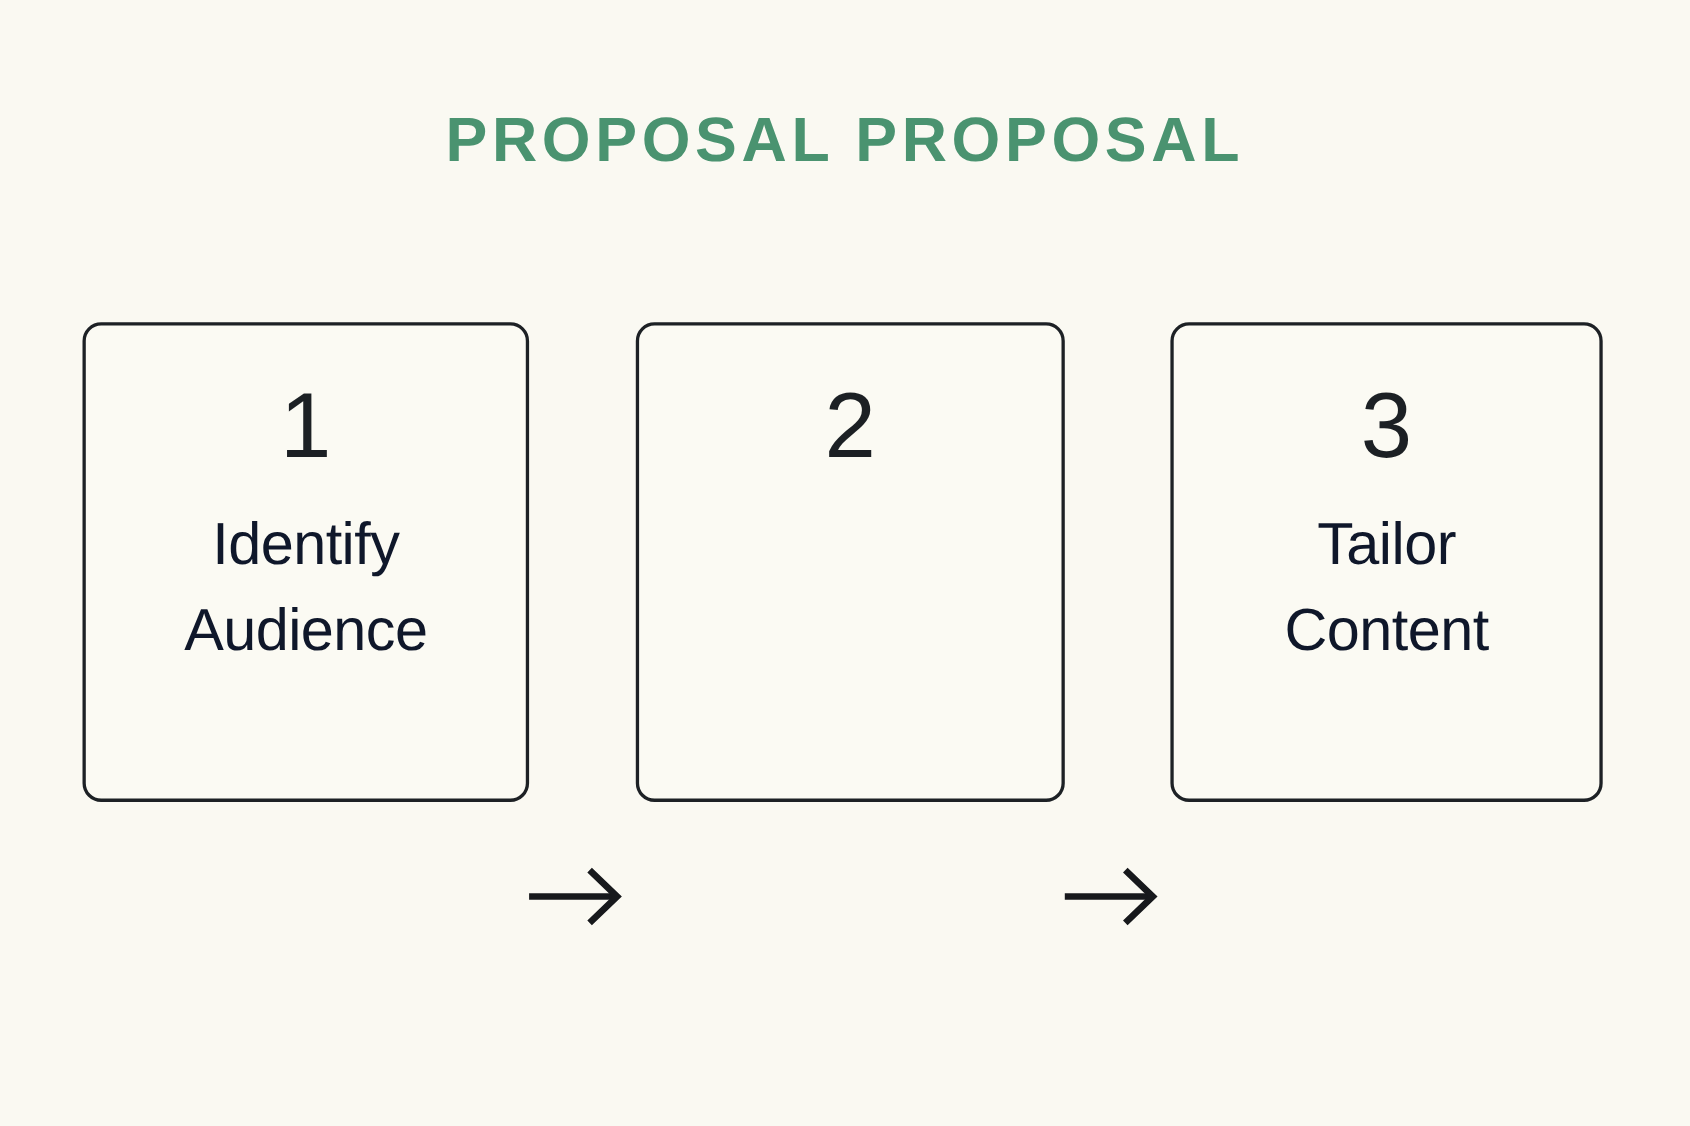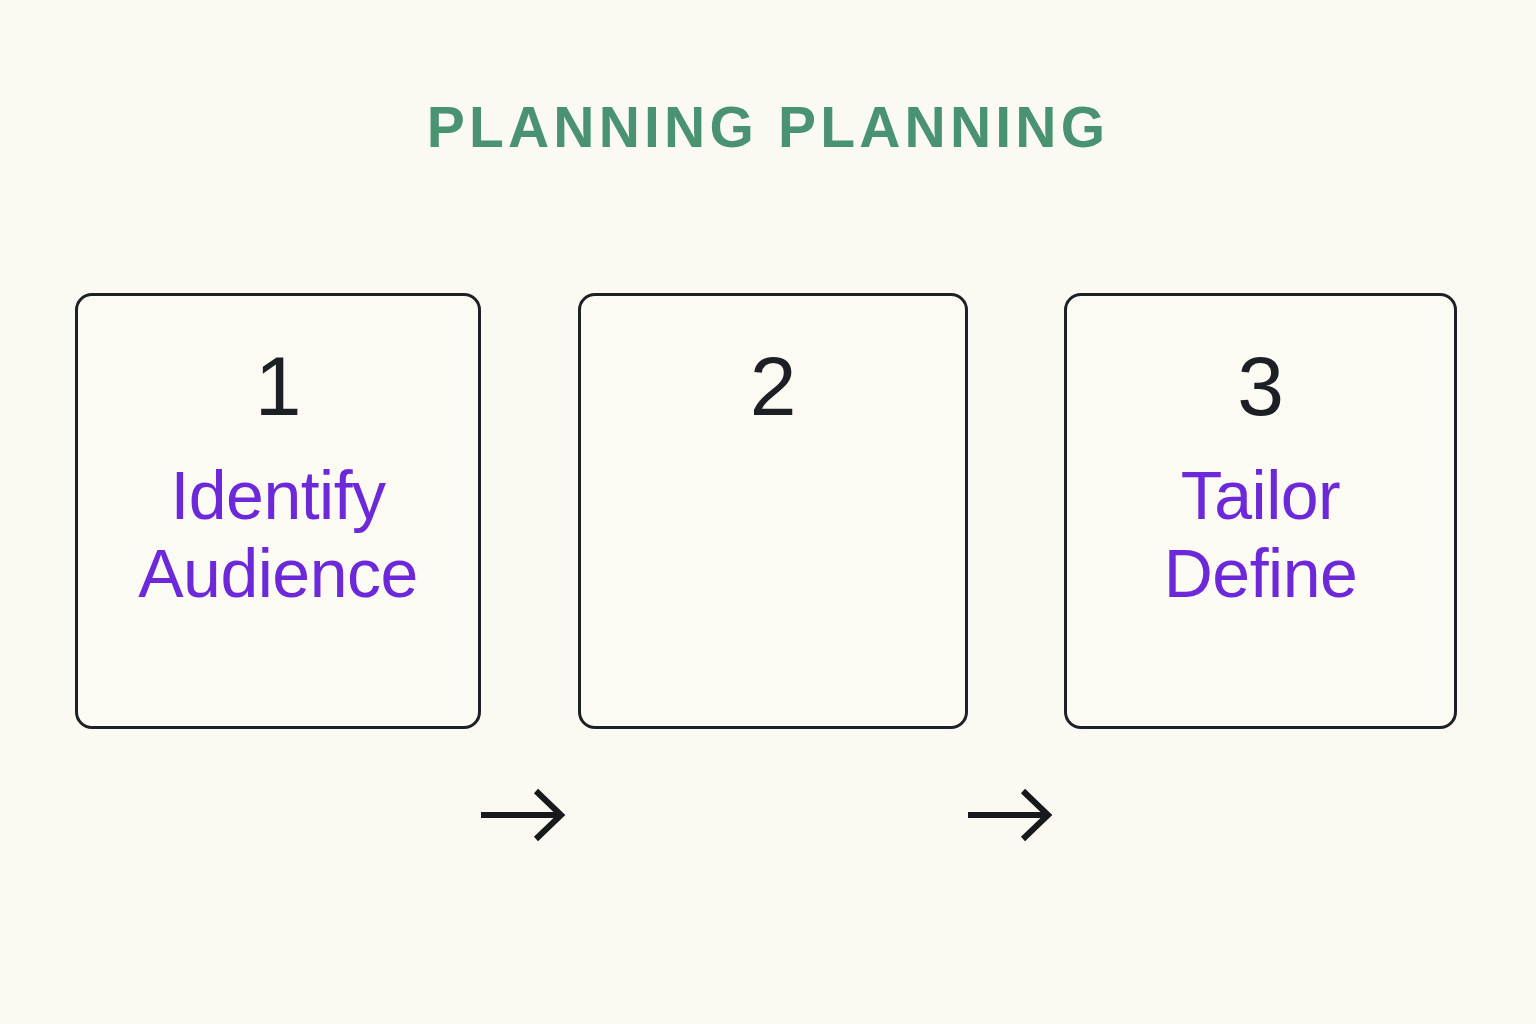--- a/index.html
+++ b/index.html
@@ -71,23 +71,23 @@
     font-weight: 300;
     color: #1c2024;
     line-height: 84px;
     letter-spacing: 0px;
     user-select: none;
   }
 
   .step-label {
     margin-top: 28px;
     font-family: "Liberation Sans", sans-serif;
-    font-size: 68px;
+    font-size: 54px;
     font-weight: 300;
-    color: #6d28d9;
+    color: #0f172a;
     line-height: 78px;
     text-align: center;
     letter-spacing: -0.5px;
     white-space: pre-line;
     user-select: none;
   }
 
   
   .connector-arrow {
     position: absolute;
@@ -97,21 +97,21 @@
   }
   .connector-arrow.a1 { left: 479px; width: 102px; }
   .connector-arrow.a2 { left: 966px; width: 101px; }
   .connector-arrow svg { display: block; }
 </style>
 </head>
 <body>
 
 <div id="canvas">
 
-  <div id="diagram-title">PLANNING PLANNING</div>
+  <div id="diagram-title">PROPOSAL PROPOSAL</div>
 
   <div id="steps-row">
 
     <div class="step-box b1">
       <div class="step-number">1</div>
       <div class="step-label">Identify
 Audience</div>
     </div>
 
     <div class="connector-arrow a1">
@@ -128,17 +128,17 @@
     <div class="connector-arrow a2">
       <svg width="101" height="58" viewBox="0 0 101 58" fill="none" xmlns="http://www.w3.org/2000/svg">
         <path d="M2 29 H 80" stroke="#17191c" stroke-width="6" stroke-linecap="butt"></path>
         <path d="M57 5 L 82 29 L 57 53" stroke="#17191c" stroke-width="6" stroke-linecap="butt" stroke-linejoin="miter" fill="none"></path>
       </svg>
     </div>
 
     <div class="step-box b3">
       <div class="step-number">3</div>
       <div class="step-label">Tailor
-Define</div>
+Content</div>
     </div>
 
   </div>
 </div>
 
 </body></html>

